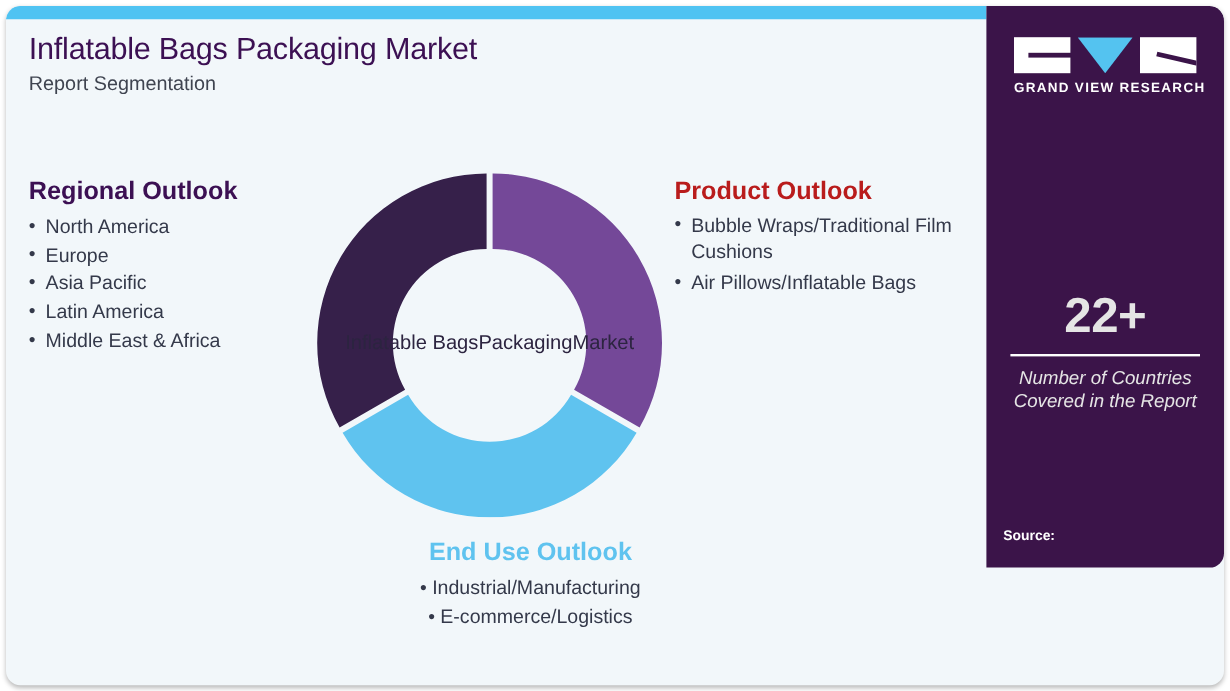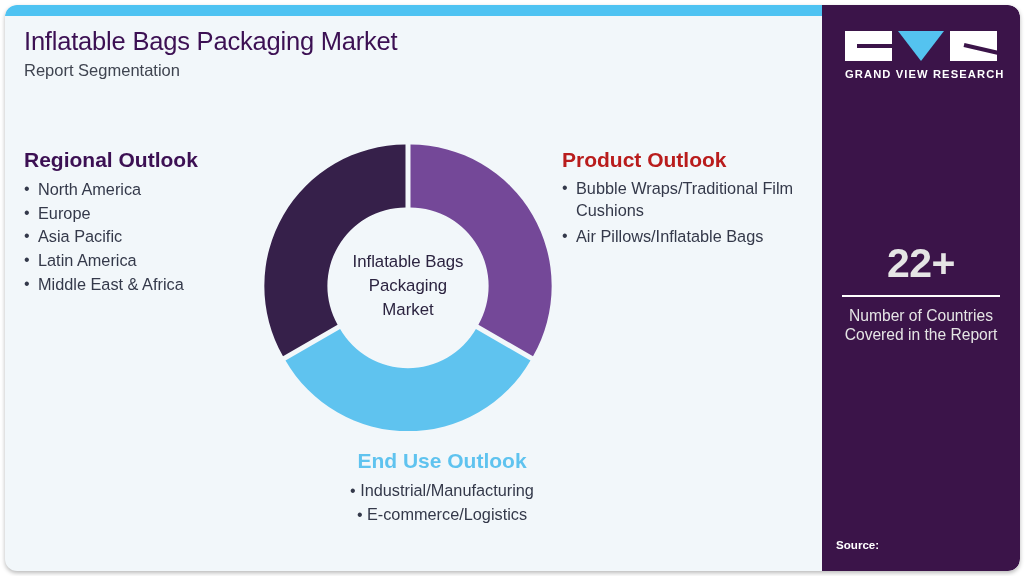--- a/index.html
+++ b/index.html
@@ -138,40 +138,39 @@
     height: 290px;
   }
   .donut-wrap svg { display: block; }
   .donut-center-text {
     position: absolute;
     left: 0;
     top: 0;
     width: 290px;
     height: 290px;
     display: flex;
-    flex-direction: column;
     align-items: center;
     justify-content: center;
     pointer-events: none;
   }
   .donut-center-text span {
     font-size: 16.8px;
     color: #2c2440;
     line-height: 1.42;
     text-align: center;
     display: block;
   }
 
   
   .right-panel {
     position: absolute;
     right: 0;
     top: 0;
     width: 198px;
-    height: 566px;
+    height: 468px;
     background: #3b1449;
     border-top-right-radius: 12px;
     border-bottom-right-radius: 12px;
     margin-left: 30px;
   }
 
   
   .logo {
     position: absolute;
     left: 23px;
@@ -250,20 +249,21 @@
   }
   .stat-divider {
     width: 158px;
     height: 1.5px;
     background: #ffffff;
     margin: 11px auto 9px auto;
   }
   .stat-label {
     font-size: 15.6px;
     line-height: 1.28;
+    font-style: italic;
   }
 
   
   .source-block {
     position: absolute;
     left: 14px;
     bottom: 18px;
     width: 182px;
     color: #ffffff;
   }

